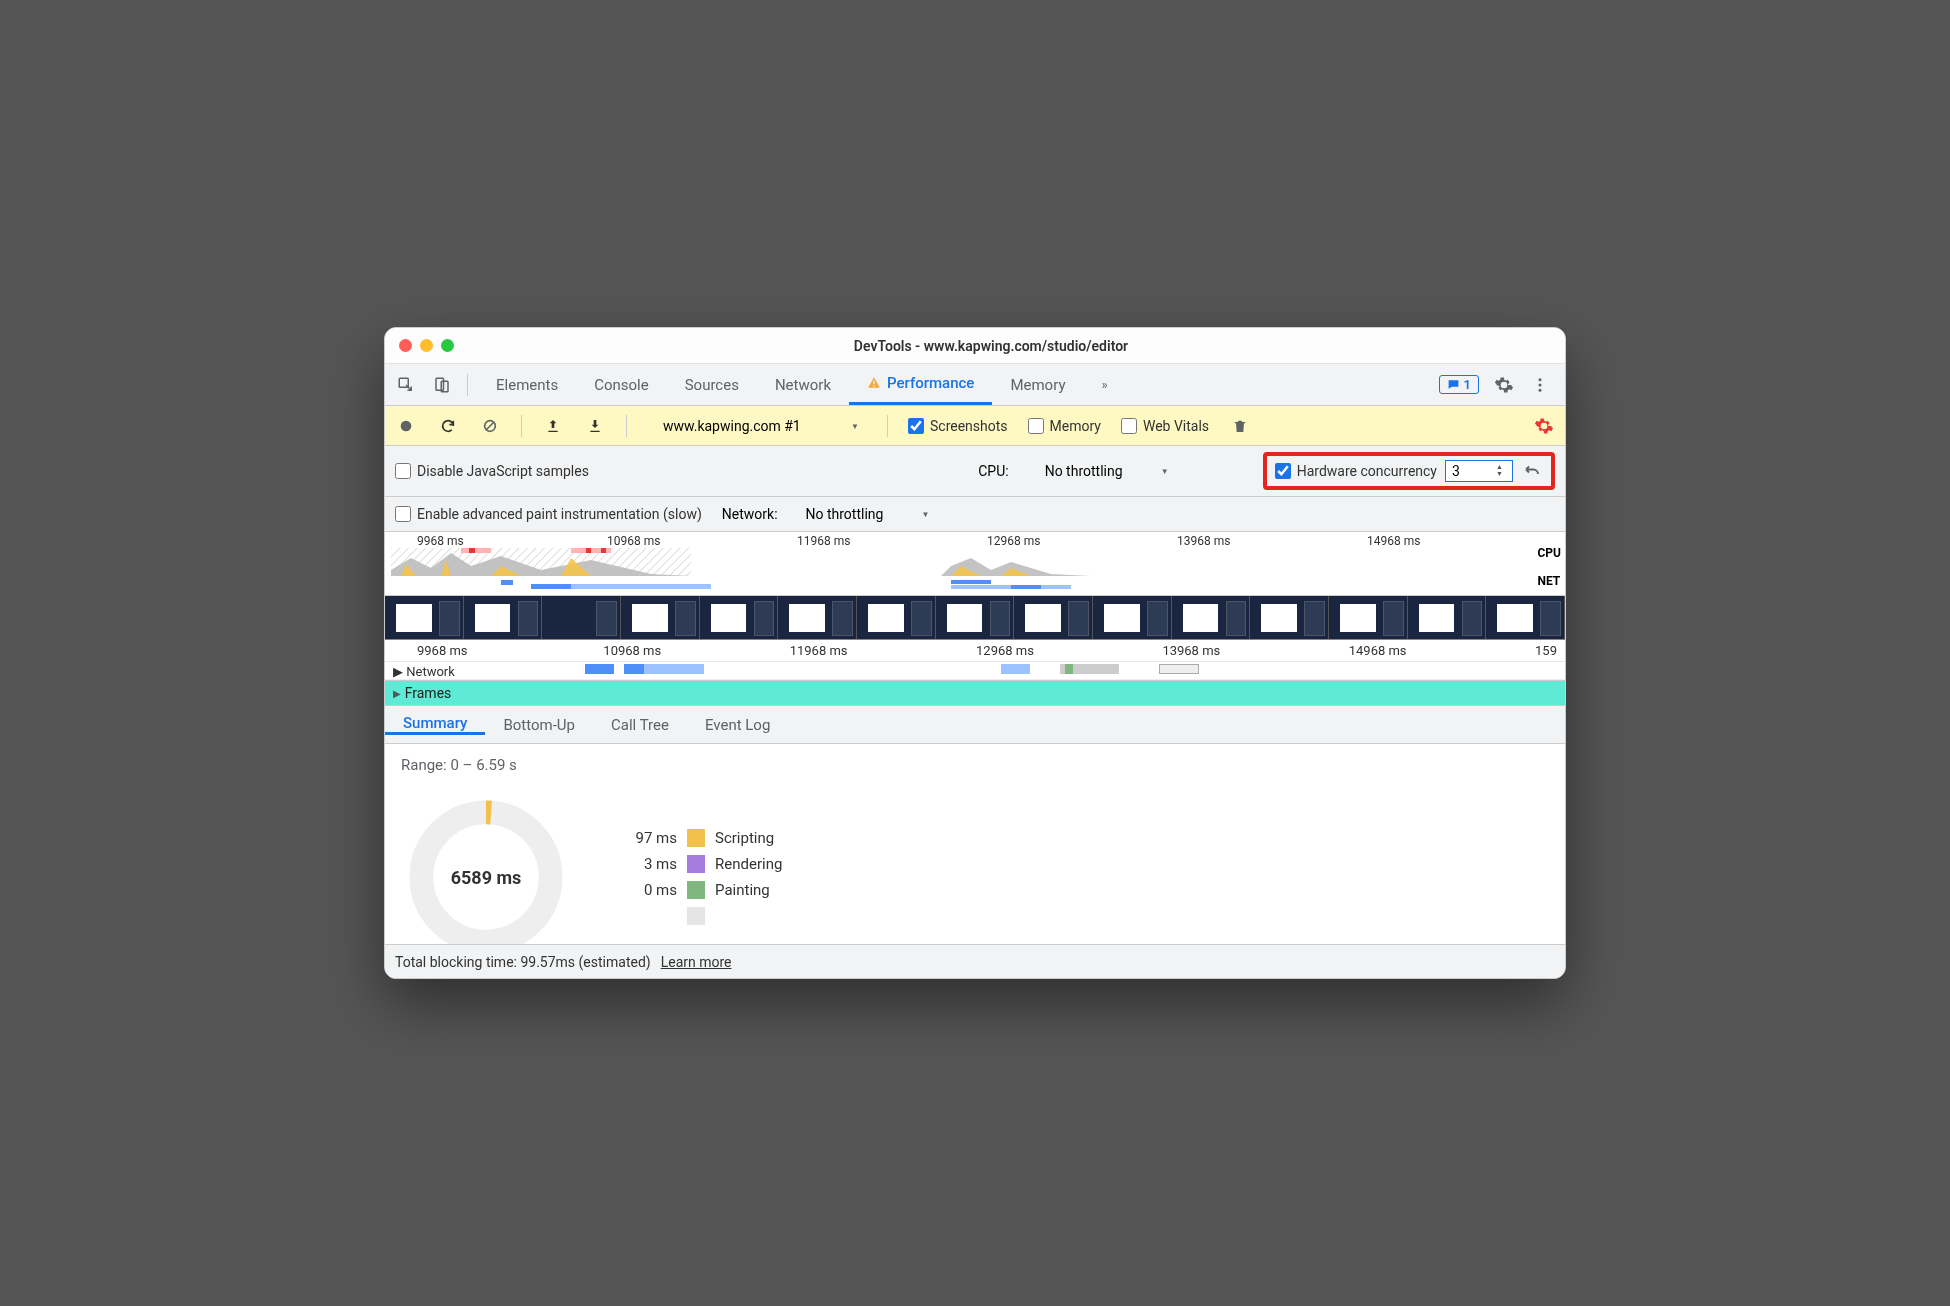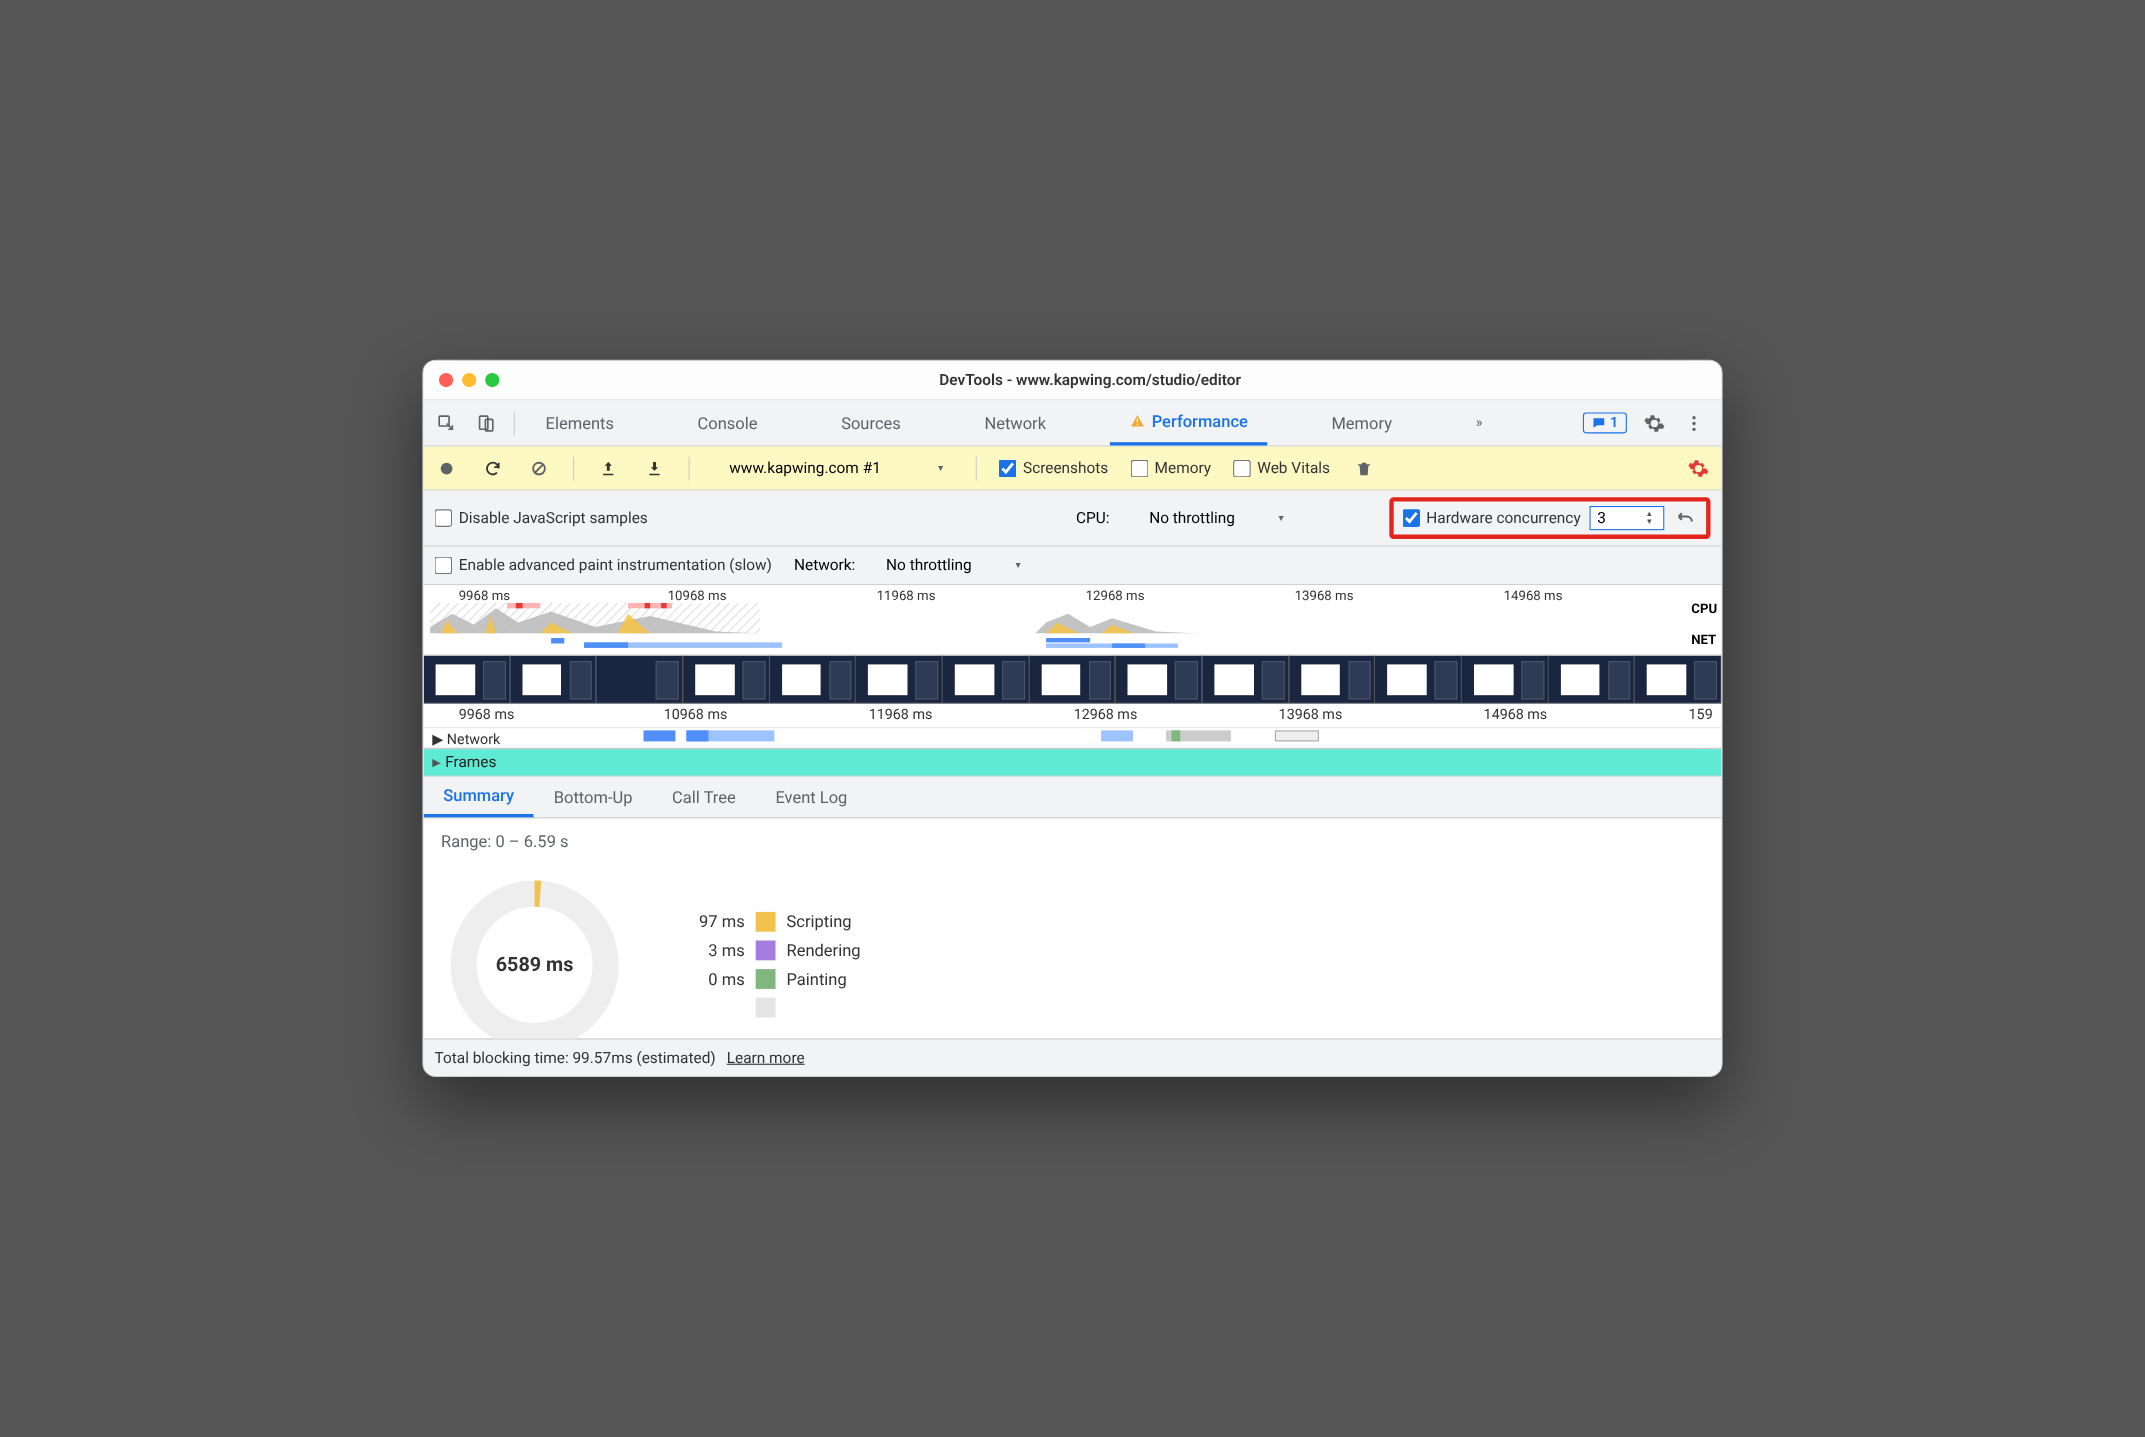--- a/index.html
+++ b/index.html
@@ -39,21 +39,21 @@
 .tabs-row {
   height: 42px;
   display: flex;
   align-items: center;
   border-bottom: 1px solid #ccc;
   background: #f1f3f4;
   font-size: 15px;
 }
 .tabs-left { display: flex; align-items: center; padding: 0 10px; gap: 14px; }
 .icon-btn { width: 22px; height: 22px; display:flex; align-items:center; justify-content:center; color:#5f6368; cursor:pointer; }
-.tabs-nav { display: flex; align-items: stretch; flex: 1; height: 100%; gap: 40px; }
+.tabs-nav { display: flex; align-items: stretch; flex: 1; height: 100%; }
 .tab { padding: 0 18px; display:flex; align-items:center; color:#5f6368; cursor:pointer; height:100%; gap:6px; }
 .tab.active { color:#1a73e8; border-bottom: 3px solid #1a73e8; font-weight:500; }
 .tabs-right { display:flex; align-items:center; gap:14px; padding: 0 14px; }
 .badge { border:1px solid #1a73e8; color:#1a73e8; border-radius:3px; padding:1px 7px; font-size:13px; display:flex; align-items:center; gap:4px; font-weight:600; }
 
 .toolbar {
   height: 40px;
   display: flex;
   align-items: center;
   padding: 0 10px;
@@ -135,21 +135,21 @@
 .detail-ticks { display:flex; font-size:13px; color:#333; padding: 3px 0; border-bottom:1px solid #e8e8e8; }
 .detail-ticks span { flex:1; text-align:left; padding-left:32px; }
 .detail-ticks .last { flex:0 0 50px; text-align:right; padding-right:8px; }
 .track-row { height:18px; position:relative; border-bottom:1px solid #eee; }
 .track-label-cut { position:absolute; left:8px; top:-4px; font-size:13px; color:#333; }
 .mini-blocks { position:absolute; top:2px; left:180px; right:10px; height:12px; }
 .mb { position:absolute; height:10px; top:0; }
 .frames-row { padding: 4px 8px; font-size:14px; color:#222; border-bottom:1px solid #ccc; background:#5eead4; }
 .frames-row .tri { display:inline-block; transform: translateY(-1px); font-size:10px; margin-right:4px; color:#555; }
 
-.subtabs { display:flex; border-bottom:1px solid #ccc; background:#f1f3f4; height:38px; font-size:15px; }
+.subtabs { display:flex; border-bottom:1px solid #ccc; background:#f1f3f4; height:38px; font-size:15px;align-items:center; }
 .subtab { padding: 0 18px; display:flex; align-items:center; color:#5f6368; cursor:pointer; }
 .subtab.active { color:#1a73e8; border-bottom:3px solid #1a73e8; font-weight:500; }
 
 .summary-body { padding: 12px 16px; display:flex; flex-direction:column; gap:12px; position:relative; height:200px; overflow:hidden; }
 .range-text { font-size:15px; color:#5f6368; }
 .donut-area { display:flex; gap:40px; align-items:center; margin-top:6px; }
 .donut { width:170px; height:170px; position:relative; }
 .donut svg { width:100%; height:100%; }
 .donut-center { position:absolute; top:50%; left:50%; transform:translate(-50%,-50%); font-weight:700; font-size:18px; color:#333; }
 .legend { display:flex; flex-direction:column; gap:8px; font-size:15px; color:#333; }

